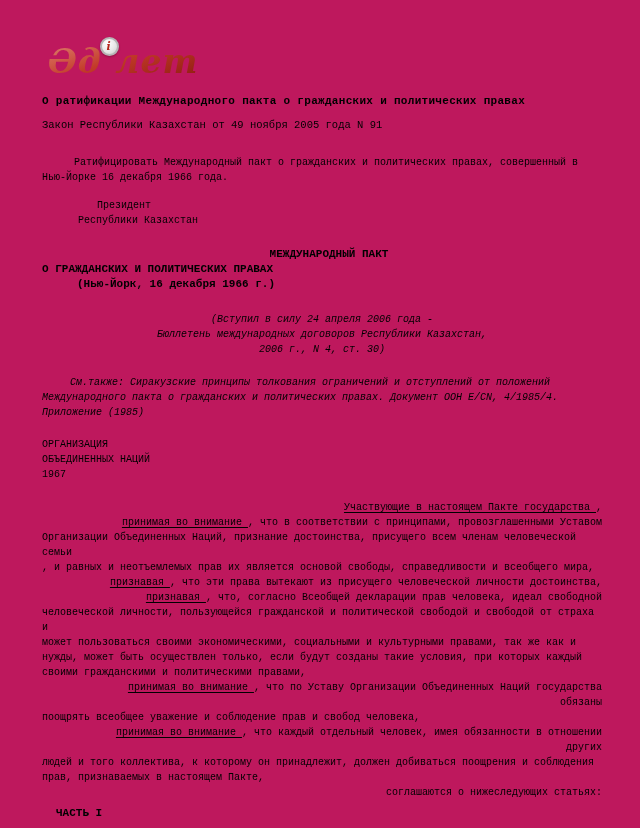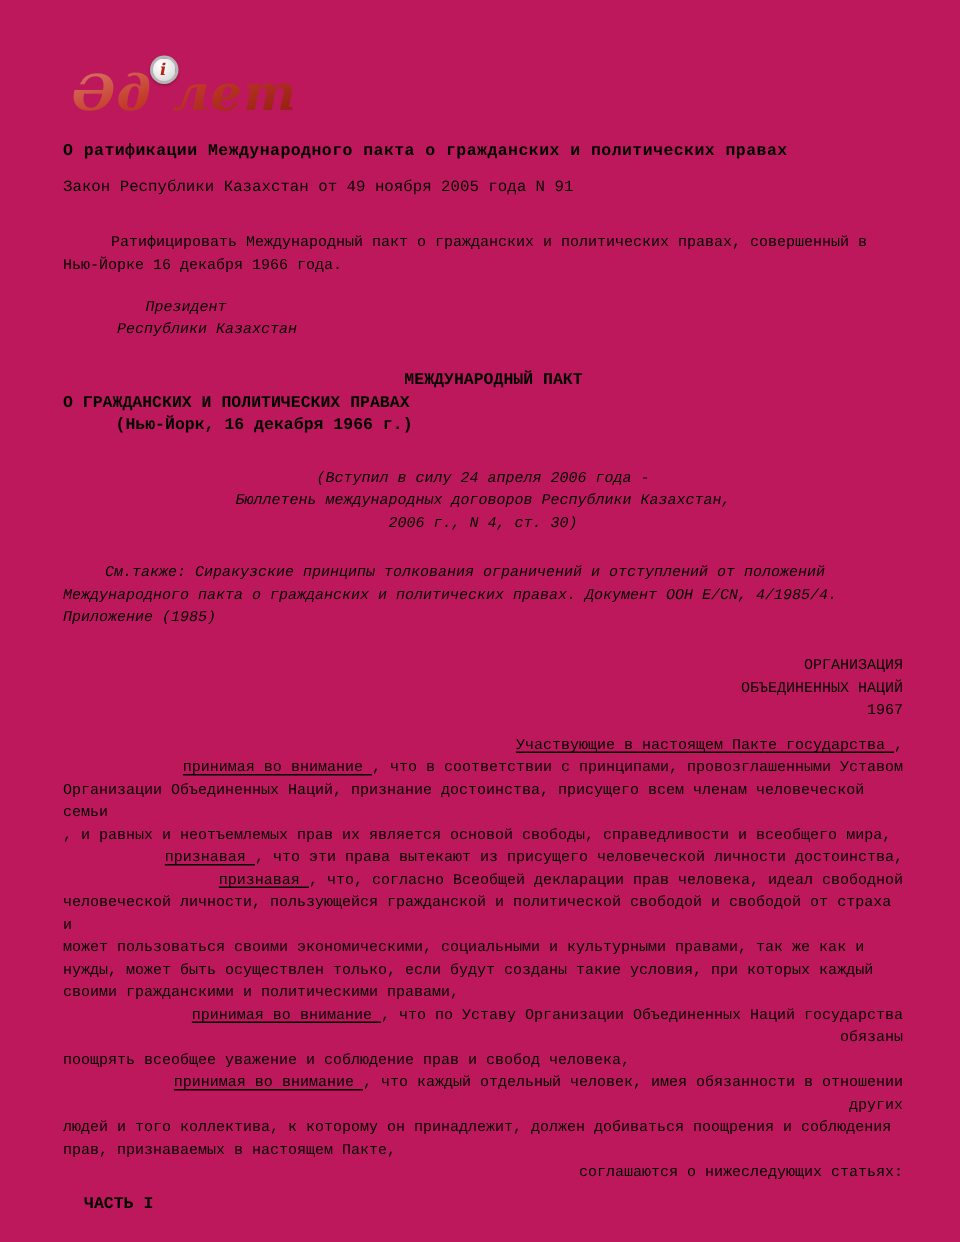--- a/index.html
+++ b/index.html
@@ -64,35 +64,35 @@
     margin: 0 0 9px 0;
   }
   .law-line { font-size: 10.5px; line-height: 15px; margin-bottom: 22px; }
 
   .body-line { font-size: 10px; line-height: 15px; white-space: pre-wrap; }
   .indented { padding-left: 38px; text-align: right; }
   .indent-sm { padding-left: 32px; }
 
   .ratify-block { margin-bottom: 13px; }
 
-  .signer-block { font-style: italic; margin-bottom: 19px; }
+  .signer-block { margin-bottom: 19px; }
   .signer-title { padding-left: 55px; }
   .signer-org { padding-left: 36px; }
 
   .pact-title { font-weight: bold; margin-bottom: 20px; }
   .pact-title .body-line { font-size: 11px; }
   .ph-1 { padding-left: 14px; text-align: center; }
   .ph-3 { padding-left: 35px; }
 
   .entry-note { font-style: italic; text-align: center; margin-bottom: 18px; }
 
   .see-also { font-style: italic; margin-bottom: 17px; }
   .see-also .first { text-indent: 28px; }
 
-  .un-header { text-align: right; margin-bottom: 8px; }
+  .un-header { text-align: left; margin-bottom: 18px; }
 
   .preamble { margin-bottom: 6px; }
   .u { text-decoration: underline; text-underline-offset: 2px; }
 
   .part-heading {
     font-weight: bold;
     font-size: 11px;
     line-height: 15px;
     padding-left: 14px;
   }

